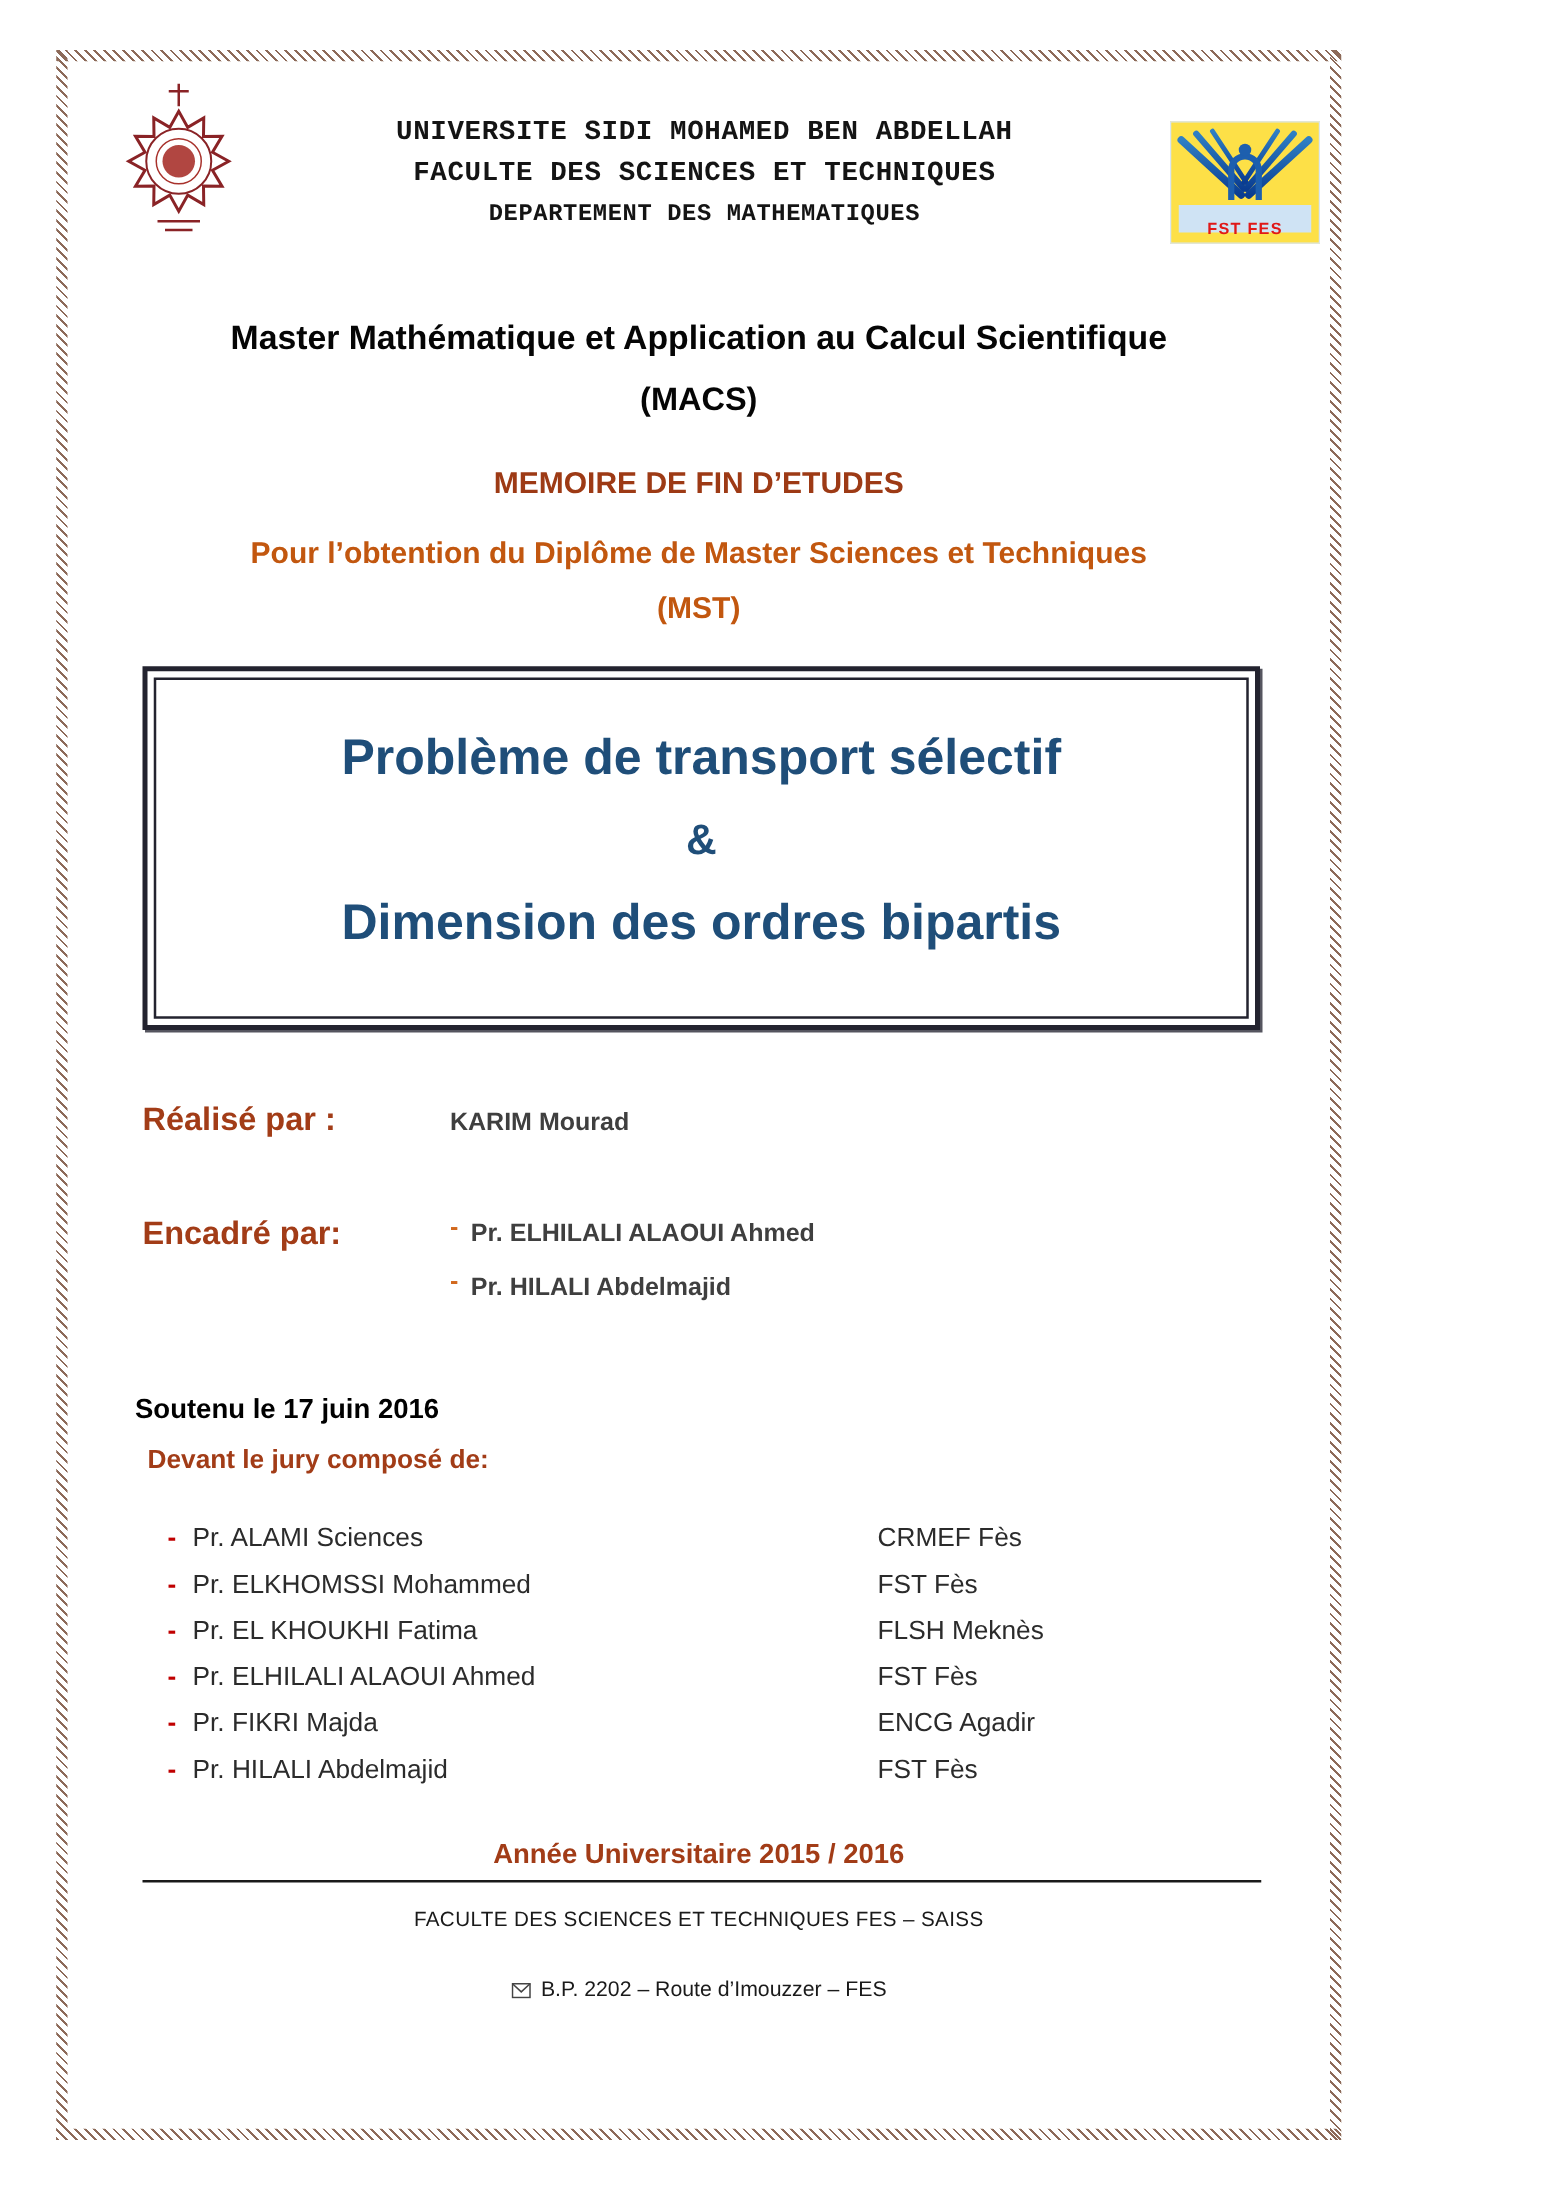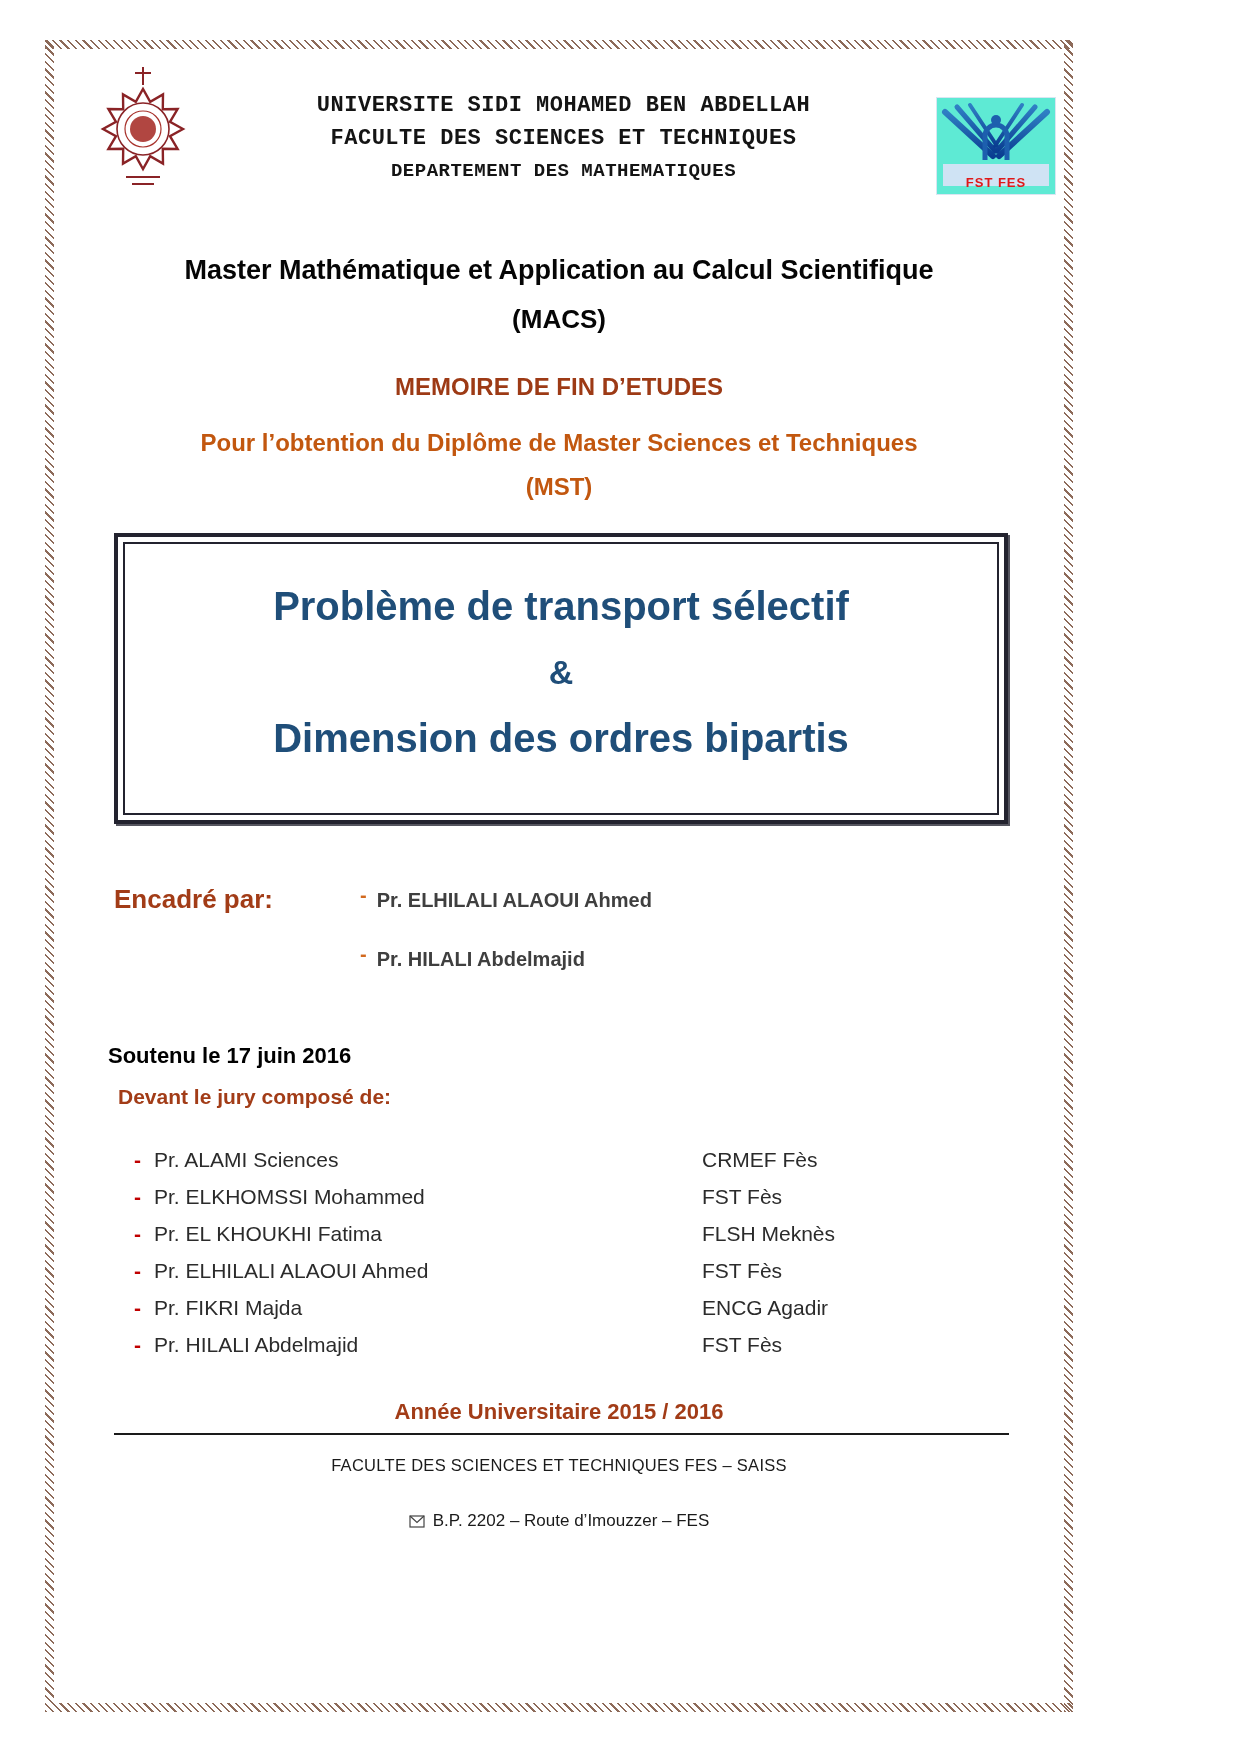--- a/index.html
+++ b/index.html
@@ -49,21 +49,21 @@
     line-height: 33px;
     letter-spacing: 0.5px;
     white-space: nowrap;
   }
   .header-text .h3 { font-size: 19px; }
   .fst-logo {
     width: 120px; height: 98px; flex: none;
     margin-top: 32px;
     position: relative;
     border: 1px solid #d9e6f2;
-    background: #5eead4;
+    background: #fde047;
   }
   .fst-caption {
     position: absolute;
     left: 0; right: 0; bottom: 4px;
     text-align: center;
     color: #e01818;
     font-weight: bold;
     font-size: 13px;
     letter-spacing: 1px;
   }
@@ -96,21 +96,21 @@
   .credit-row { display: flex; align-items: flex-start; }
   .credit-label {
     width: 246px; flex: none;
     font-size: 26px; font-weight: bold; color: #a23c17;
   }
   .credit-name {
     font-size: 20px; font-weight: bold; color: #3f3f3f;
     padding-top: 7px;
   }
   .encadre-row { margin-top: 60px; }
-  .advisors { display: flex; flex-direction: column; gap: 36px; padding-top: 5px; }
+  .advisors { display: flex; flex-direction: column; gap: 20px; padding-top: 5px; }
   .advisor { font-size: 20px; font-weight: bold; color: #3f3f3f; }
   .advisor .adv-dash {
     color: #d2691e; font-weight: bold;
     display: inline-block; margin-right: 10px;
     position: relative; top: -5px;
   }
 
   
   .defense { margin-top: 72px; padding-left: 54px; }
   .soutenu { font-size: 22px; font-weight: bold; color: #000000; }
@@ -200,20 +200,24 @@
 
     <div class="title-box-outer">
       <div class="title-box-inner">
         <div class="thesis-line">Problème de transport sélectif</div>
         <div class="thesis-amp">&amp;</div>
         <div class="thesis-line">Dimension des ordres bipartis</div>
       </div>
     </div>
 
     <div class="credits">
+      <div class="credit-row">
+        <div class="credit-label">Réalisé par  :</div>
+        <div class="credit-name">KARIM Mourad</div>
+      </div>
       <div class="credit-row encadre-row">
         <div class="credit-label">Encadré par:</div>
         <div class="advisors">
           <div class="advisor">
             <span class="adv-dash">-</span><span>Pr.  ELHILALI ALAOUI Ahmed</span>
           </div>
           <div class="advisor">
             <span class="adv-dash">-</span><span>Pr.  HILALI Abdelmajid</span>
           </div>
         </div>

